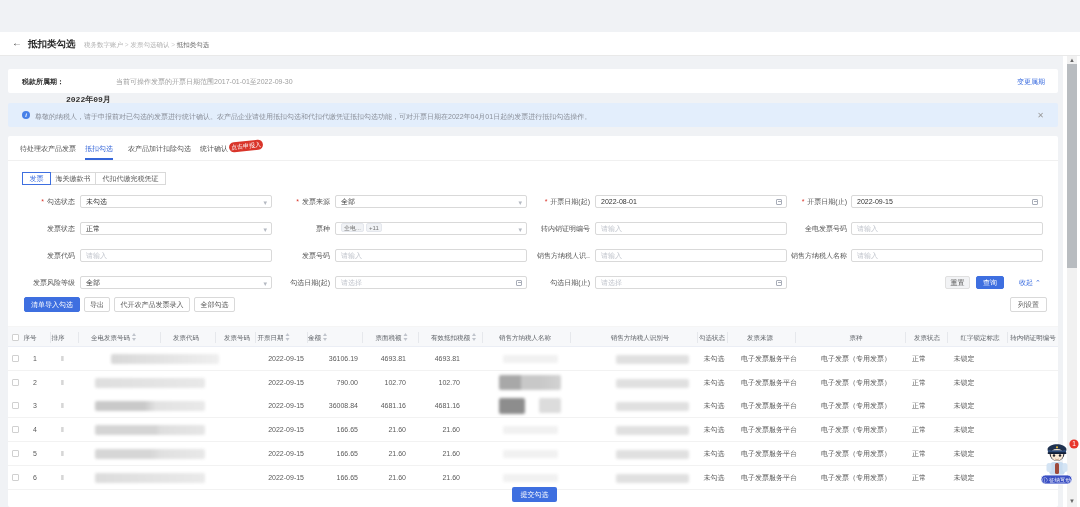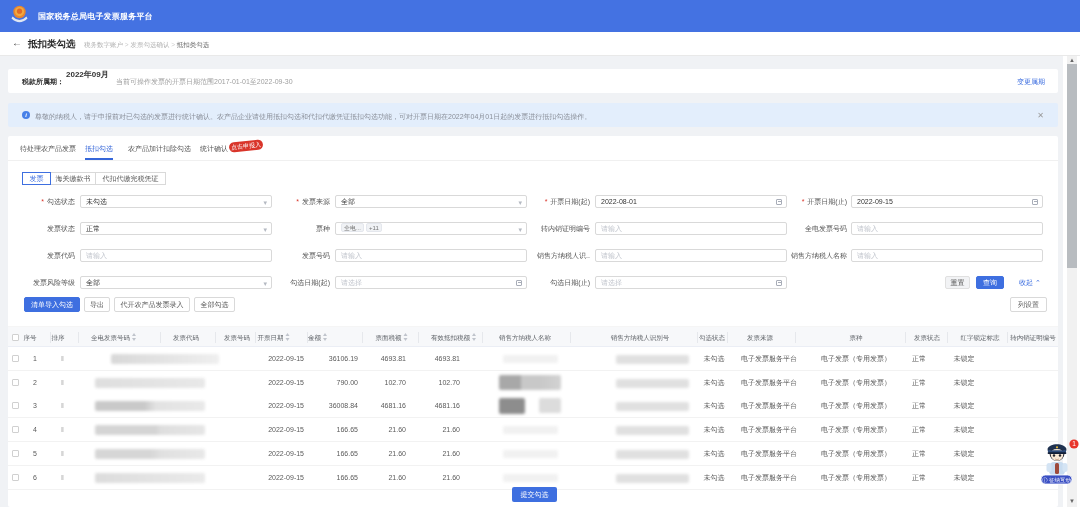--- a/index.html
+++ b/index.html
@@ -10,21 +10,21 @@
 #topbar .title{position:absolute;left:38px;top:11px;font-size:8px;font-weight:bold;color:#fff;letter-spacing:0.2px;}
 
 #nav{position:absolute;left:0;top:32px;width:1080px;height:24px;background:#fff;border-bottom:1px solid #e9e9e9;}
 #nav .back{position:absolute;left:12px;top:5px;font-size:10px;color:#444;}
 #nav .t{position:absolute;left:28px;top:6px;font-size:9.5px;font-weight:bold;color:#262626;}
 #nav .bc{position:absolute;left:84px;top:9px;font-size:6.5px;color:#b0b0b0;}
 #nav .bc b{color:#666;font-weight:normal;}
 
 #card1{position:absolute;left:8px;top:69px;width:1050px;height:24px;background:#fff;border-radius:2px;}
 #card1 .l1{position:absolute;left:14px;top:8px;font-size:7px;font-weight:bold;color:#333;}
-#card1 .l2{position:absolute;left:58px;top:0;font-size:8px;font-weight:bold;color:#333;}
+#card1 .l2{position:absolute;left:58px;top:25px;font-size:8px;font-weight:bold;color:#333;font-family:Liberation Mono, monospace;}
 #card1 .l3{position:absolute;left:108px;top:8px;font-size:7px;color:#a0a0a0;}
 #card1 .l4{position:absolute;right:13px;top:8px;font-size:7px;color:#3e6fe0;}
 
 #info{position:absolute;left:8px;top:103px;width:1050px;height:24px;background:#e3eefc;border-radius:2px;}
 #info .ic{position:absolute;left:14px;top:8px;width:8px;height:8px;border-radius:50%;background:#4780e8;color:#fff;font-size:6px;text-align:center;line-height:8px;font-style:italic;font-weight:bold;}
 #info .tx{position:absolute;left:27px;top:9px;font-size:7px;color:#8a8f99;}
 #info .x{position:absolute;right:14px;top:8px;font-size:8px;color:#999;}
 
 #card2{position:absolute;left:8px;top:136px;width:1050px;height:371px;background:#fff;border-radius:2px;}
 .tab{position:absolute;top:8px;font-size:7px;color:#555;white-space:nowrap;}
@@ -62,29 +62,20 @@
 #sbwhite{position:absolute;left:1063px;top:56px;width:17px;height:451px;background:#fff;}
 #sbtrack{position:absolute;left:1067px;top:56px;width:10px;height:451px;background:#f1f1f1;}
 #sbthumb{position:absolute;left:1067px;top:64px;width:10px;height:204px;background:#b8bcc0;}
 .sar{position:absolute;left:1068px;width:8px;font-size:6px;color:#666;text-align:center;}
 
 #submit{position:absolute;left:512px;top:487px;width:45px;height:15px;background:#3e6fe0;border-radius:2px;color:#fff;font-size:7px;text-align:center;line-height:15px;z-index:5;}
 </style>
 </head>
 <body>
 <div id="page">
-  <div id="topbar">
-    <svg style="position:absolute;left:11px;top:3px" width="18" height="24" viewBox="0 0 18 24">
-      <circle cx="8.5" cy="9" r="6.2" fill="#e8862f"></circle>
-      <circle cx="8.5" cy="8.6" r="4.6" fill="#f2a93f"></circle>
-      <circle cx="8.5" cy="8.2" r="2.6" fill="#e06a28"></circle>
-      <path d="M1.5 13.5 Q8.5 20.5 15.5 13.5 L16.5 15.5 Q8.5 23 0.5 15.5 Z" fill="#dfe6f2"></path>
-    </svg>
-    <div class="title">国家税务总局电子发票服务平台</div>
-  </div>
   <div id="nav">
     <div class="back">←</div>
     <div class="t">抵扣类勾选</div>
     <div class="bc">税务数字账户 <span style="color:#ccc">&gt;</span> 发票勾选确认 <span style="color:#ccc">&gt;</span> <b>抵扣类勾选</b></div>
   </div>
   <div id="card1">
     <div class="l1">税款所属期：</div>
     <div class="l2">2022年09月</div>
     <div class="l3">当前可操作发票的开票日期范围2017-01-01至2022-09-30</div>
     <div class="l4">变更属期</div>

